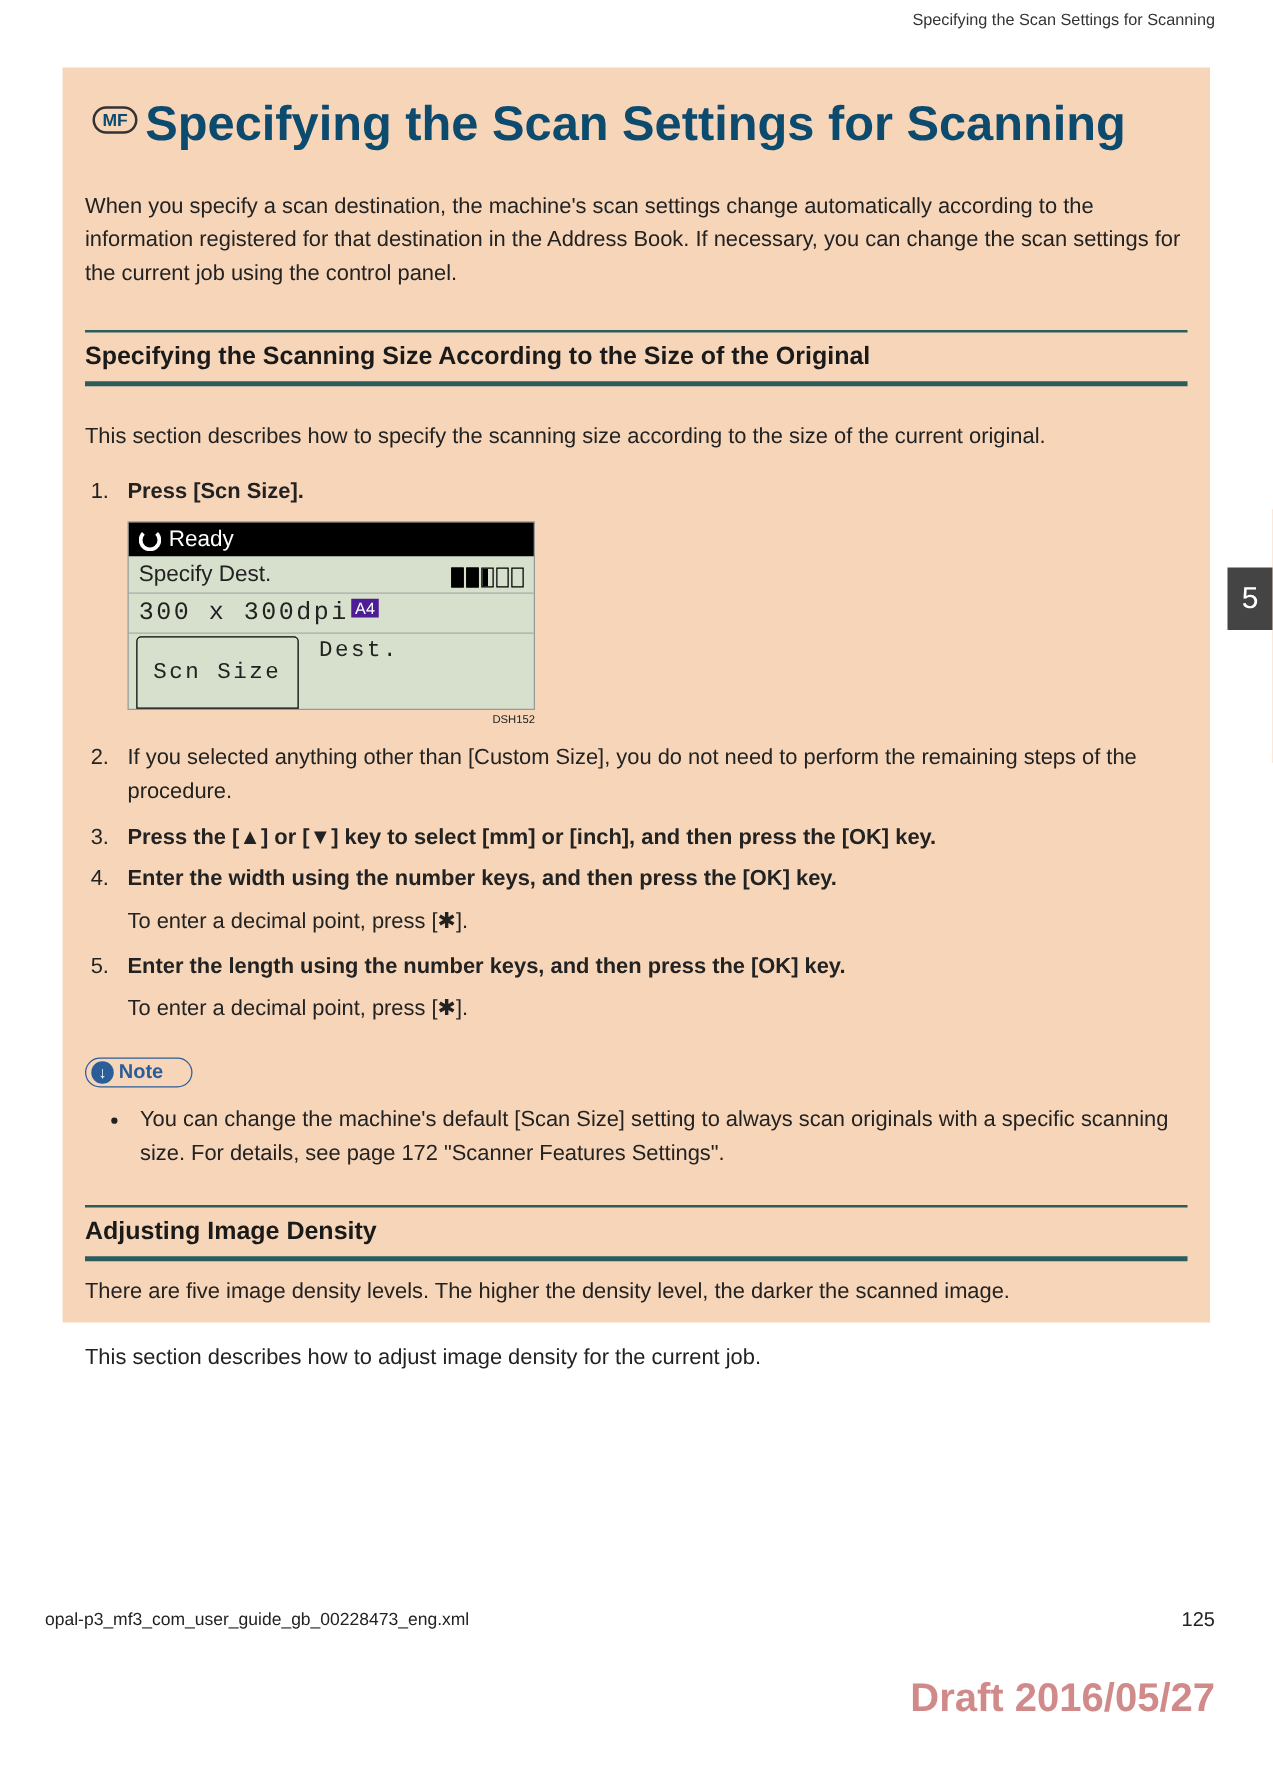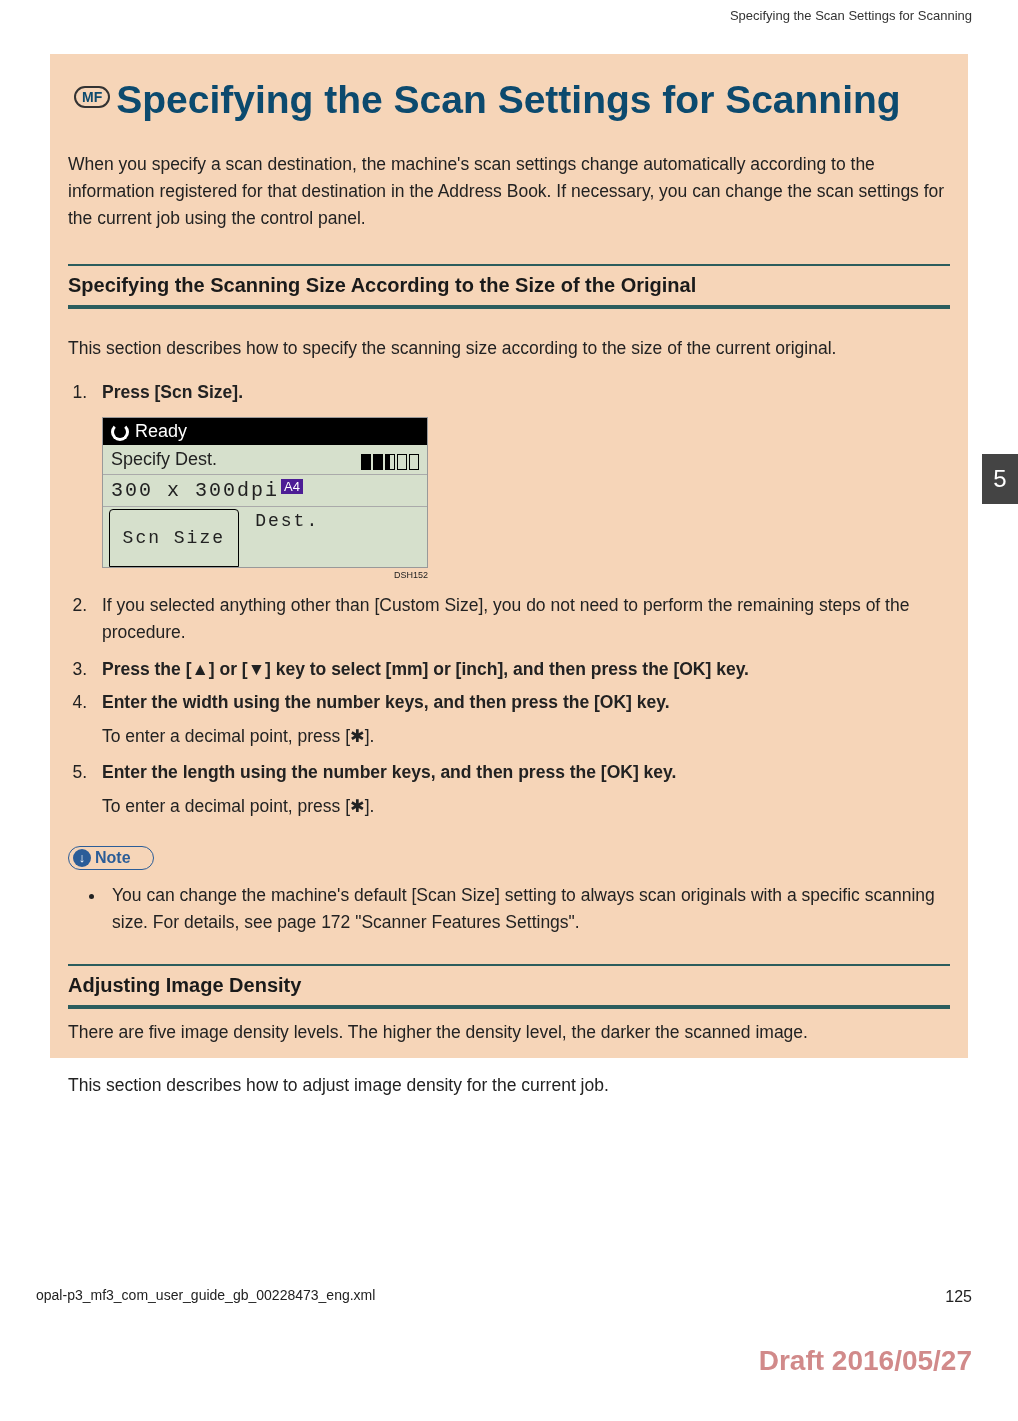--- a/index.html
+++ b/index.html
@@ -247,21 +247,21 @@
       position: absolute;
       right: 46px;
       bottom: 115px;
       font-size: 16px;
       font-family: Arial, sans-serif;
     }
     .draft {
       position: absolute;
       right: 46px;
       bottom: 44px;
-      font-size: 28px;
+      font-size: 32px;
       color: #d18a8a;
       font-family: Arial, sans-serif;
       font-weight: bold;
     }
   </style>
 </head>
 <body>
 
 <div class="running-header">Specifying the Scan Settings for Scanning</div>
 

